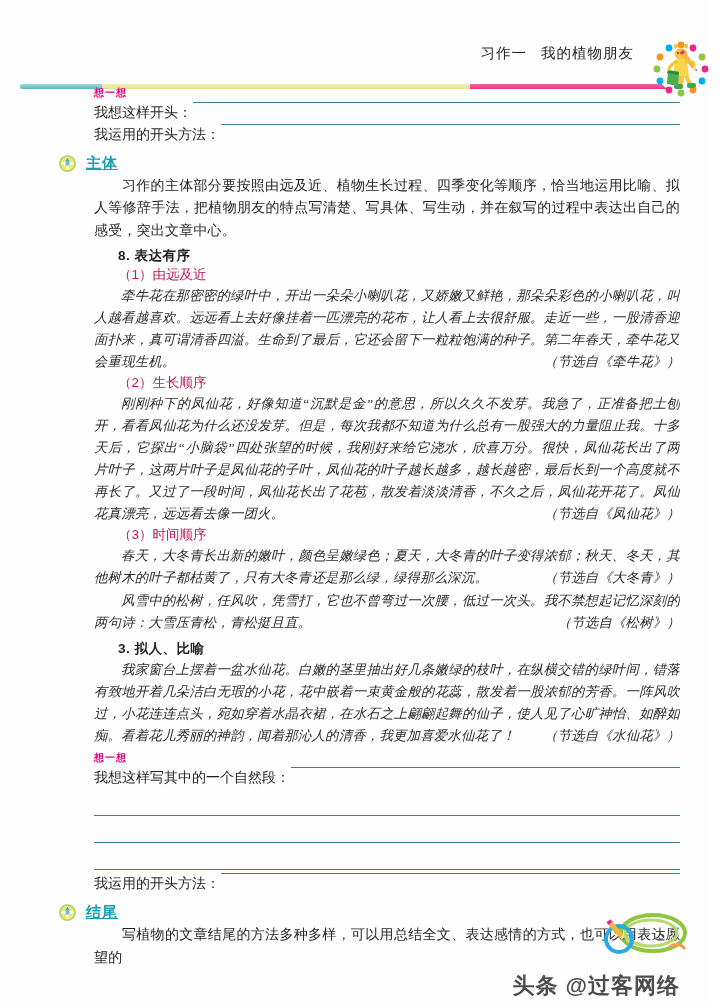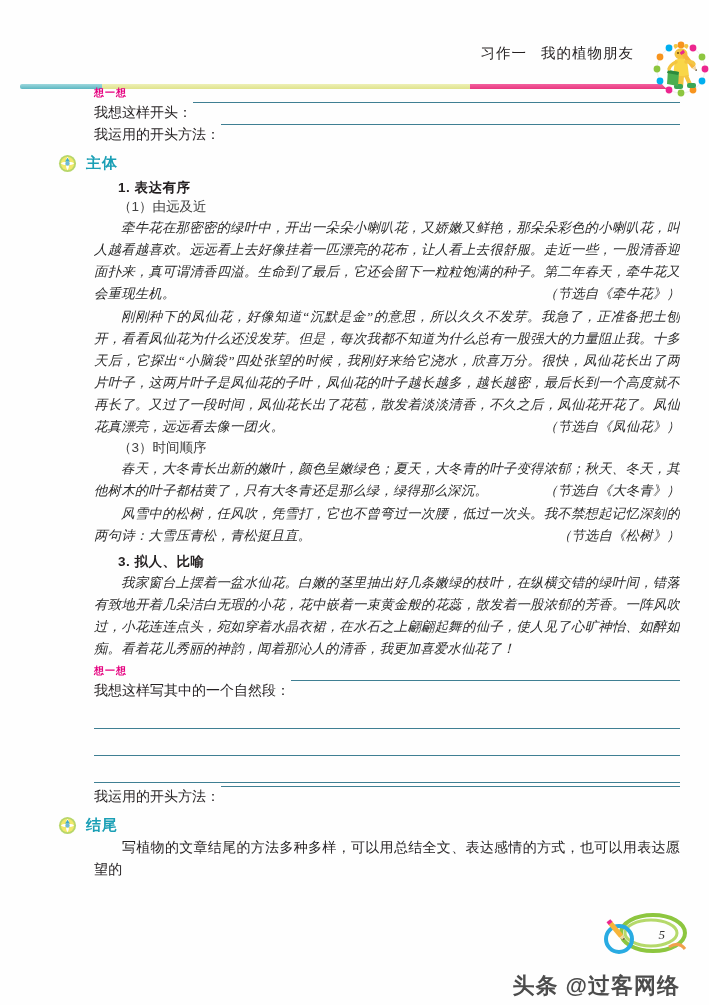--- a/index.html
+++ b/index.html
@@ -132,20 +132,21 @@
     height: 19px;
     margin-right: 9px;
     flex: 0 0 auto;
   }
   .sec-title {
     color: #1a9fb5;
     font-weight: bold;
     font-size: 15px;
     letter-spacing: 1px;
     font-family: "Liberation Sans", "DejaVu Sans", sans-serif;
+    text-decoration: underline;
   }
 
   .body-para {
     font-size: 14px;
     line-height: 22.4px;
     color: #231f20;
     text-align: justify;
     text-indent: 28px;
     margin: 0 0 0 36px;
     font-family: "Liberation Sans", "DejaVu Sans", sans-serif;
@@ -155,21 +156,21 @@
   .num-head {
     font-size: 13.5px;
     font-weight: bold;
     color: #231f20;
     margin: 6px 0 1px 60px;
     font-family: "Liberation Sans", "DejaVu Sans", sans-serif;
     letter-spacing: 0.5px;
   }
   .sub-head {
     font-size: 13.5px;
-    color: #404040;
+    color: #be185d;
     margin: 1px 0 1px 60px;
     font-family: "Liberation Sans", "DejaVu Sans", sans-serif;
   }
 
   .example {
     font-size: 13.4px;
     line-height: 22px;
     color: #2b2b2b;
     text-align: justify;
     text-indent: 27px;
@@ -297,44 +298,46 @@
         <circle cx="10" cy="10" r="7" fill="#f2e96b"></circle>
         <path d="M10 3 q3 4 0 7 q-3 -3 0 -7" fill="#ffffff"></path>
         <path d="M17 10 q-4 3 -7 0 q3 -3 7 0" fill="#ffffff"></path>
         <path d="M10 17 q-3 -4 0 -7 q3 3 0 7" fill="#ffffff"></path>
         <path d="M3 10 q4 -3 7 0 q-3 3 -7 0" fill="#ffffff"></path>
         <circle cx="10" cy="10" r="2.3" fill="#6fbad6"></circle>
         <path d="M10 4 l2.5 4 l-5 0 z" fill="#3fa9c9"></path>
       </svg>
       <span class="sec-title">主体</span>
     </div>
-
-    <div class="num-head">1. 表达有序</div>
+    <p class="body-para">习作的主体部分要按照由远及近、植物生长过程、四季变化等顺序，恰当地运用比喻、拟人等修辞手法，把植物朋友的特点写清楚、写具体、写生动，并在叙写的过程中表达出自己的感受，突出文章中心。</p>
+
+    <div class="num-head">8. 表达有序</div>
 
     <div class="sub-head">（1）由远及近</div>
     <div class="example-wrap">
       <p class="example"><span>牵牛花在那密密的绿叶中，开出一朵朵小喇叭花，又娇嫩又鲜艳，那朵朵彩色的小喇叭花，叫人越看越喜欢。远远看上去好像挂着一匹漂亮的花布，让人看上去很舒服。走近一些，一股清香迎面扑来，真可谓清香四溢。生命到了最后，它还会留下一粒粒饱满的种子。第二年春天，牵牛花又会重现生机。</span><span class="src">（节选自《牵牛花》）</span></p>
     </div>
 
+    <div class="sub-head">（2）生长顺序</div>
     <div class="example-wrap">
       <p class="example"><span>刚刚种下的凤仙花，好像知道“沉默是金”的意思，所以久久不发芽。我急了，正准备把土刨开，看看凤仙花为什么还没发芽。但是，每次我都不知道为什么总有一股强大的力量阻止我。十多天后，它探出“小脑袋”四处张望的时候，我刚好来给它浇水，欣喜万分。很快，凤仙花长出了两片叶子，这两片叶子是凤仙花的子叶，凤仙花的叶子越长越多，越长越密，最后长到一个高度就不再长了。又过了一段时间，凤仙花长出了花苞，散发着淡淡清香，不久之后，凤仙花开花了。凤仙花真漂亮，远远看去像一团火。</span><span class="src">（节选自《凤仙花》）</span></p>
     </div>
 
     <div class="sub-head">（3）时间顺序</div>
     <div class="example-wrap">
       <p class="example"><span>春天，大冬青长出新的嫩叶，颜色呈嫩绿色；夏天，大冬青的叶子变得浓郁；秋天、冬天，其他树木的叶子都枯黄了，只有大冬青还是那么绿，绿得那么深沉。</span><span class="src">（节选自《大冬青》）</span></p>
     </div>
 
     <div class="example-wrap">
       <p class="example"><span>风雪中的松树，任风吹，凭雪打，它也不曾弯过一次腰，低过一次头。我不禁想起记忆深刻的两句诗：大雪压青松，青松挺且直。</span><span class="src">（节选自《松树》）</span></p>
     </div>
 
     <div class="num-head">3. 拟人、比喻</div>
     <div class="example-wrap">
-      <p class="example"><span>我家窗台上摆着一盆水仙花。白嫩的茎里抽出好几条嫩绿的枝叶，在纵横交错的绿叶间，错落有致地开着几朵洁白无瑕的小花，花中嵌着一束黄金般的花蕊，散发着一股浓郁的芳香。一阵风吹过，小花连连点头，宛如穿着水晶衣裙，在水石之上翩翩起舞的仙子，使人见了心旷神怡、如醉如痴。看着花儿秀丽的神韵，闻着那沁人的清香，我更加喜爱水仙花了！</span></p>
+      <p class="example"><span>我家窗台上摆着一盆水仙花。白嫩的茎里抽出好几条嫩绿的枝叶，在纵横交错的绿叶间，错落有致地开着几朵洁白无瑕的小花，花中嵌着一束黄金般的花蕊，散发着一股浓郁的芳香。一阵风吹过，小花连连点头，宛如穿着水晶衣裙，在水石之上翩翩起舞的仙子，使人见了心旷神怡、如醉如痴。看着花儿秀丽的神韵，闻着那沁人的清香，我更加喜爱水仙花了！</span><span class="src">（节选自《水仙花》）</span></p>
     </div>
 
     <div class="think-label" style="margin-top:4px;">想一想</div>
 
     <div class="fill-line">
       <span class="lbl">我想这样写其中的一个自然段：</span>
       <span class="rule-under"></span>
     </div>
 
     <div class="blank-row"></div>

